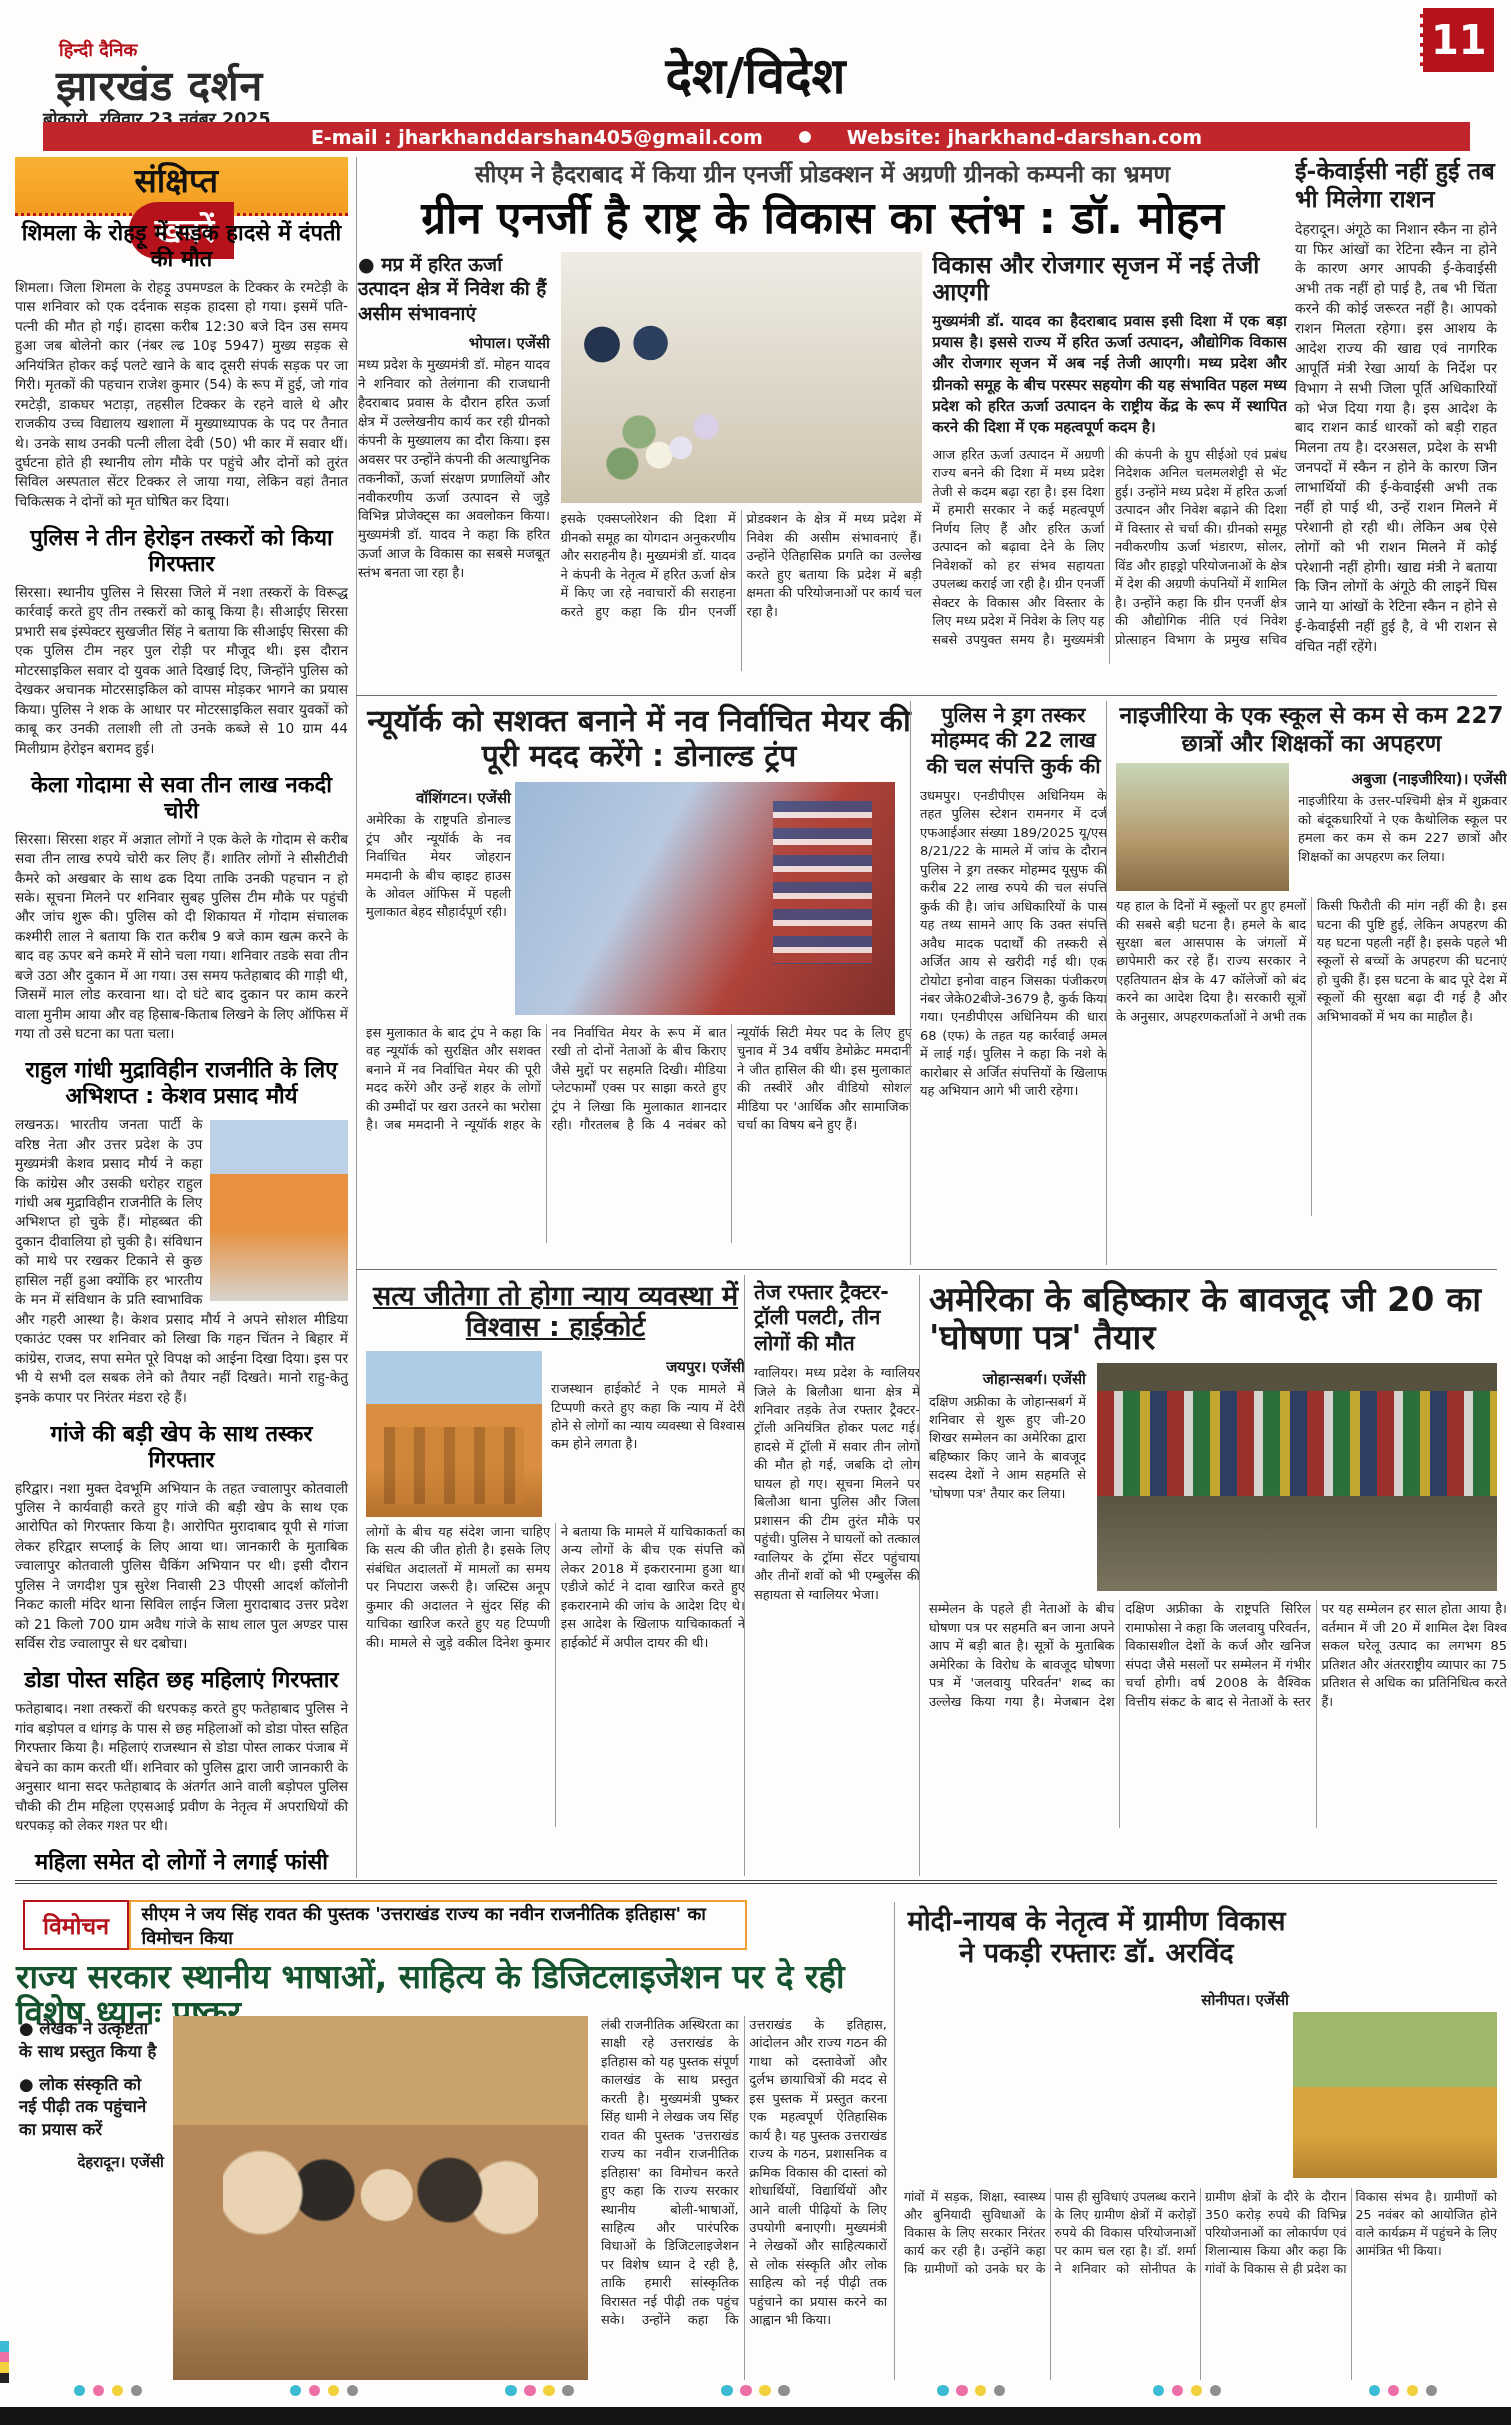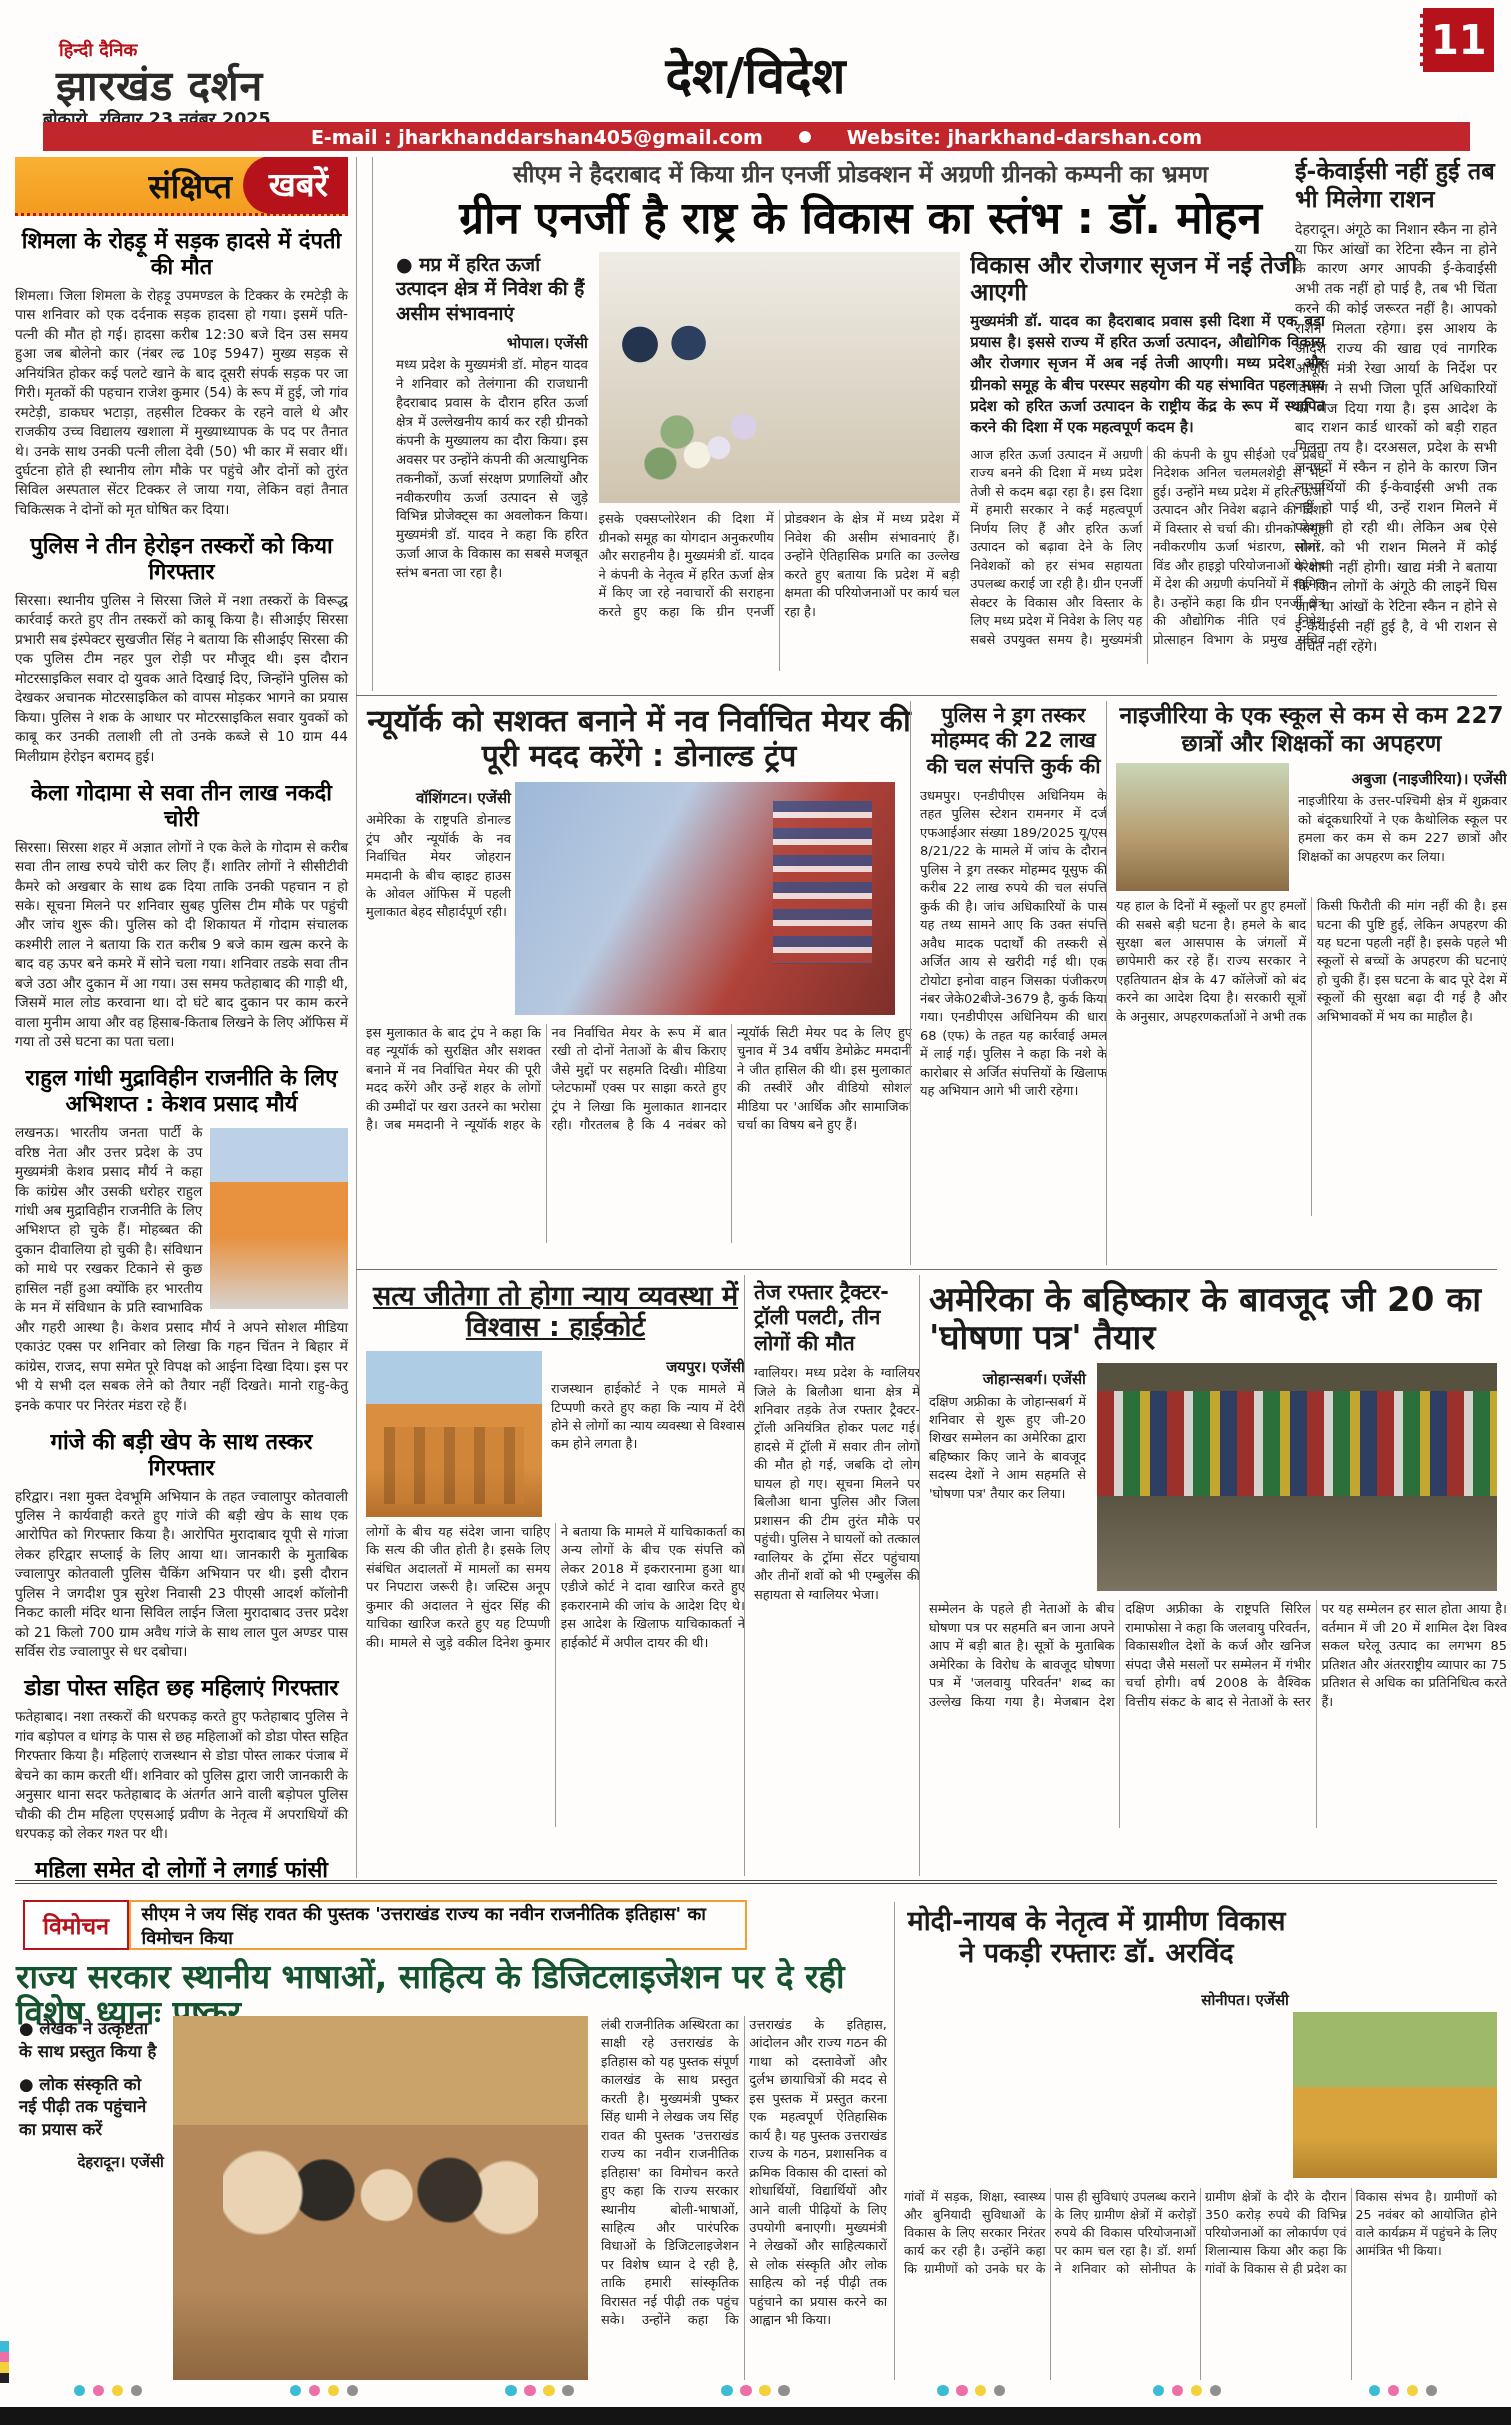--- a/index.html
+++ b/index.html
@@ -48,30 +48,30 @@
     background:radial-gradient(circle at 12% 40%,#e9d3b3 0 14%,transparent 15%),
                radial-gradient(circle at 32% 38%,#2e2a26 0 13%,transparent 14%),
                radial-gradient(circle at 52% 42%,#e9d3b3 0 14%,transparent 15%),
                radial-gradient(circle at 72% 38%,#3a332c 0 13%,transparent 14%),
                radial-gradient(circle at 90% 44%,#e9d3b3 0 12%,transparent 13%);}
   .ph-rural{background:linear-gradient(180deg,#9fb96a 0 45%,#d8a33c 45% 75%,#b4832e 100%);}
   .ph-portrait{background:linear-gradient(180deg,#bcd0e8 0 30%,#e8913f 30% 60%,#d7d3ce 100%);}
   
   .briefs{position:absolute;left:15px;top:157px;width:333px;height:1721px;overflow:hidden;padding-right:7.6px;border-right:0.8px solid #9a9a9a;}
   .briefs-head{height:56px;background:linear-gradient(180deg,#f9b133,#f39c1f);display:flex;align-items:center;
-               border-bottom:3px dotted #b5121b;margin-bottom:12px;}
+               border-bottom:3px dotted #b5121b;margin-bottom:4px;flex-direction:column;}
   .briefs-head .lft{flex:1;text-align:right;font-size:33px;font-weight:bold;color:#111;padding-right:10.6px;}
   .briefs-head .pill{background:#b5121b;color:#fff;font-size:33px;font-weight:bold;border-radius:30px 0 0 30px;
                      padding:4.6px 20px 7.6px 26px;}
   .brief-story{margin-bottom:13.7px;}
   .brief-story h3{margin:3px 0 6px 0;font-size:22px;line-height:1.18;text-align:center;color:#050505;}
   .maurya-wrap:after{content:"";display:block;clear:both;}
   .maurya-photo{float:right;width:138px;height:181px;margin:4.6px 0 4.6px 7.6px;}
   
-  .lead{position:absolute;left:372px;top:157px;width:929px;height:534px;padding-left:23px;overflow:hidden;}
+  .lead{position:absolute;left:356px;top:157px;width:929px;height:534px;padding-left:1px;overflow:hidden;}
   .lead .kicker{font-size:23px;font-weight:bold;color:#3c3c3c;text-align:center;}
   .lead h1{margin:6px 0 10.6px 0;font-size:44px;line-height:1.05;text-align:center;color:#0a0a0a;}
   .lead-row{display:flex;gap:10.6px;}
   .lead-colL{width:192px;flex:none;}
   .lead-sub{font-size:19px;font-weight:bold;line-height:1.3;margin-bottom:6px;}
   .lead-colM{width:361px;flex:none;}
   .lead-photo{width:361px;height:251px;}
   .lead-under{margin-top:7.6px;column-count:2;column-gap:10.6px;column-rule:0.8px solid #9a9a9a;height:161px;overflow:hidden;}
   .lead-colR{flex:1;overflow:hidden;}
   .inset-title{font-size:23.6px;font-weight:bold;line-height:1.15;margin-bottom:4.6px;}

